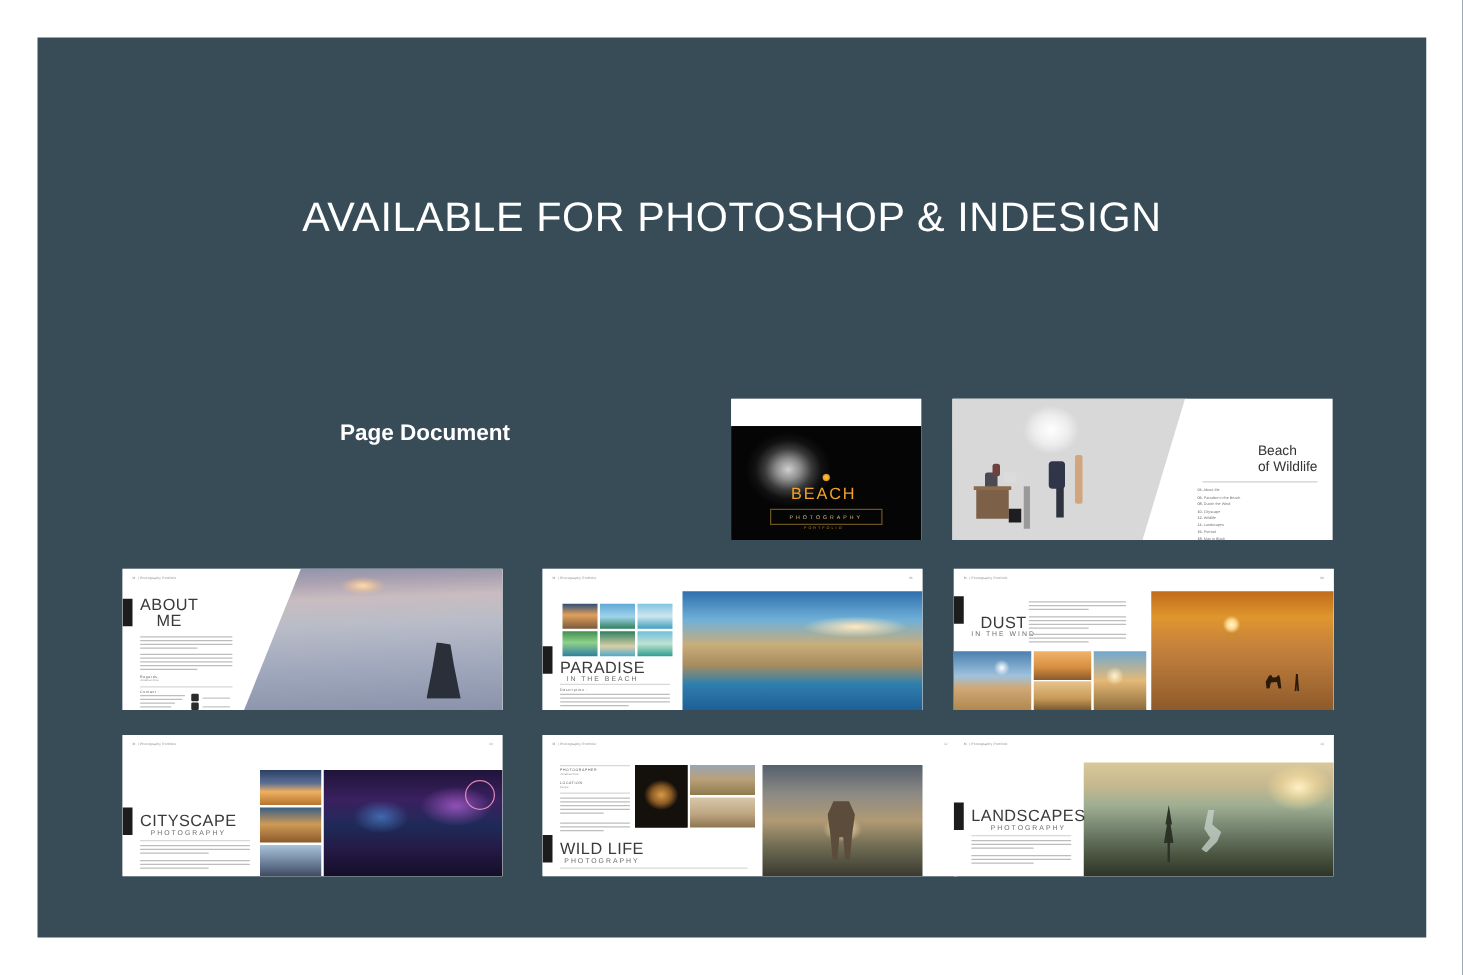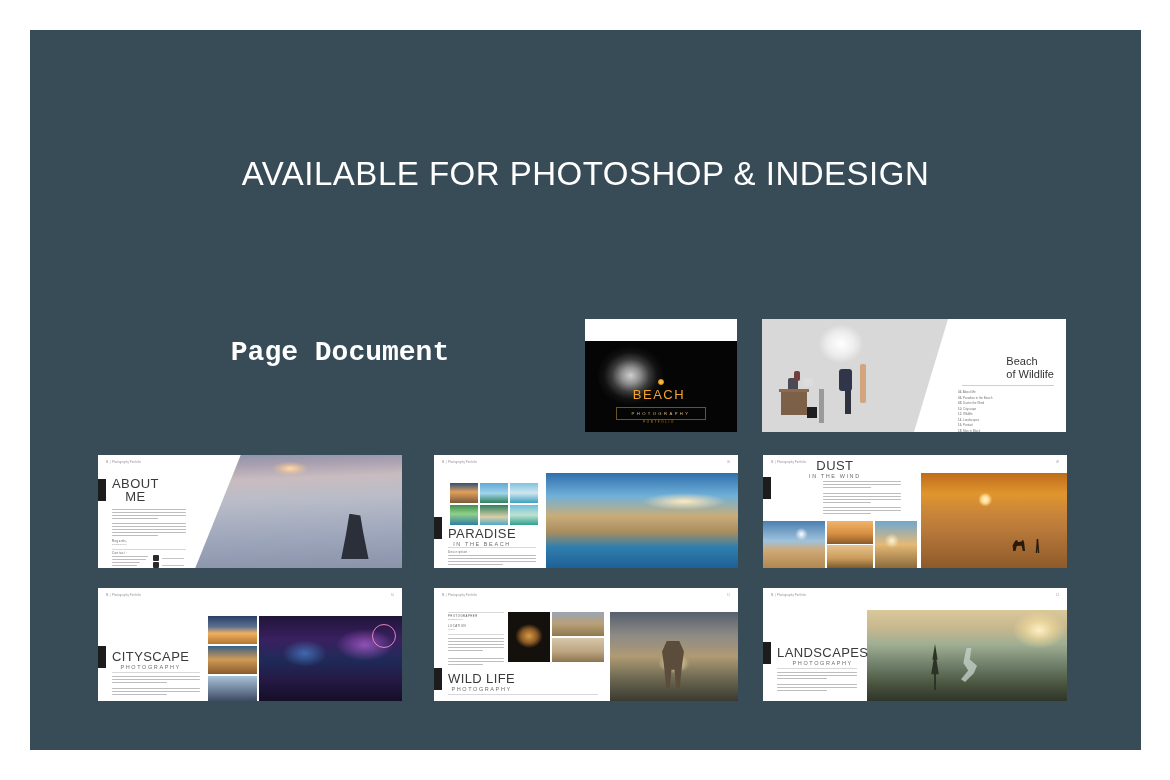--- a/index.html
+++ b/index.html
@@ -26,21 +26,21 @@
     text-align:center;color:#ffffff;
     font-size:23px;font-weight:400;letter-spacing:.3px;
   }
   
   .pagecount{
     position:absolute;left:170px;top:305px;width:280px;
     text-align:center;color:#ffffff;font-weight:bold;
     line-height:1.25;
   }
   .pagecount .num{font-size:27px;display:block;}
-  .pagecount .lbl{font-size:28px;display:block;font-family:Liberation Mono, monospace;}
+  .pagecount .lbl{font-size:18px;display:block;}
 
   
   .thumb{position:absolute;background:#fff;overflow:hidden;}
   .sheet{position:absolute;inset:0;background:#fff;}
 
   
   .pghead{
     position:absolute;left:8px;top:6px;
     font-size:2.6px;color:#8a8a8a;letter-spacing:.2px;
     white-space:nowrap;
@@ -265,21 +265,21 @@
       </div>
     </div>
   </div>
 
   <div class="thumb" style="left:733px;top:425px;width:304px;height:113px;">
     <div class="sheet">
       <div class="pghead">M. | Photography Portfolio</div>
       <div class="pgnum">08</div>
 
       <div class="tab" style="top:22px;"></div>
-      <div class="ttl" style="left:14px;top:4px;margin-left:32px;">
+      <div class="ttl" style="left:14px;top:36px;">
         <span class="t1">DUST</span>
         <span class="t2">IN THE WIND</span>
       </div>
       <div class="para" style="left:60px;top:26px;width:78px;">
         <i></i>
           <i></i>
           <i></i>
       </div>
       <div class="para" style="left:60px;top:38px;width:78px;">
         <i></i>
@@ -347,21 +347,21 @@
           <i></i>
       </div>
       <div class="para" style="left:14px;top:100px;width:88px;">
         <i></i>
           <i></i>
           <i></i>
       </div>
     </div>
   </div>
 
-  <div class="thumb" style="left:404px;top:558px;width:304px;height:113px;">
+  <div class="thumb" style="left:404px;top:558px;width:304px;height:113px;padding-left:28px;">
     <div class="sheet">
       <div class="pghead">M. | Photography Portfolio</div>
       <div class="pgnum">12</div>
 
       <div class="rule" style="left:14px;top:24px;width:56px;"></div>
       <div class="mini" style="left:14px;top:26px;">
         <b>PHOTOGRAPHER</b>
         <s>Jonathan Doe</s>
       </div>
       <div class="mini" style="left:14px;top:36px;">

